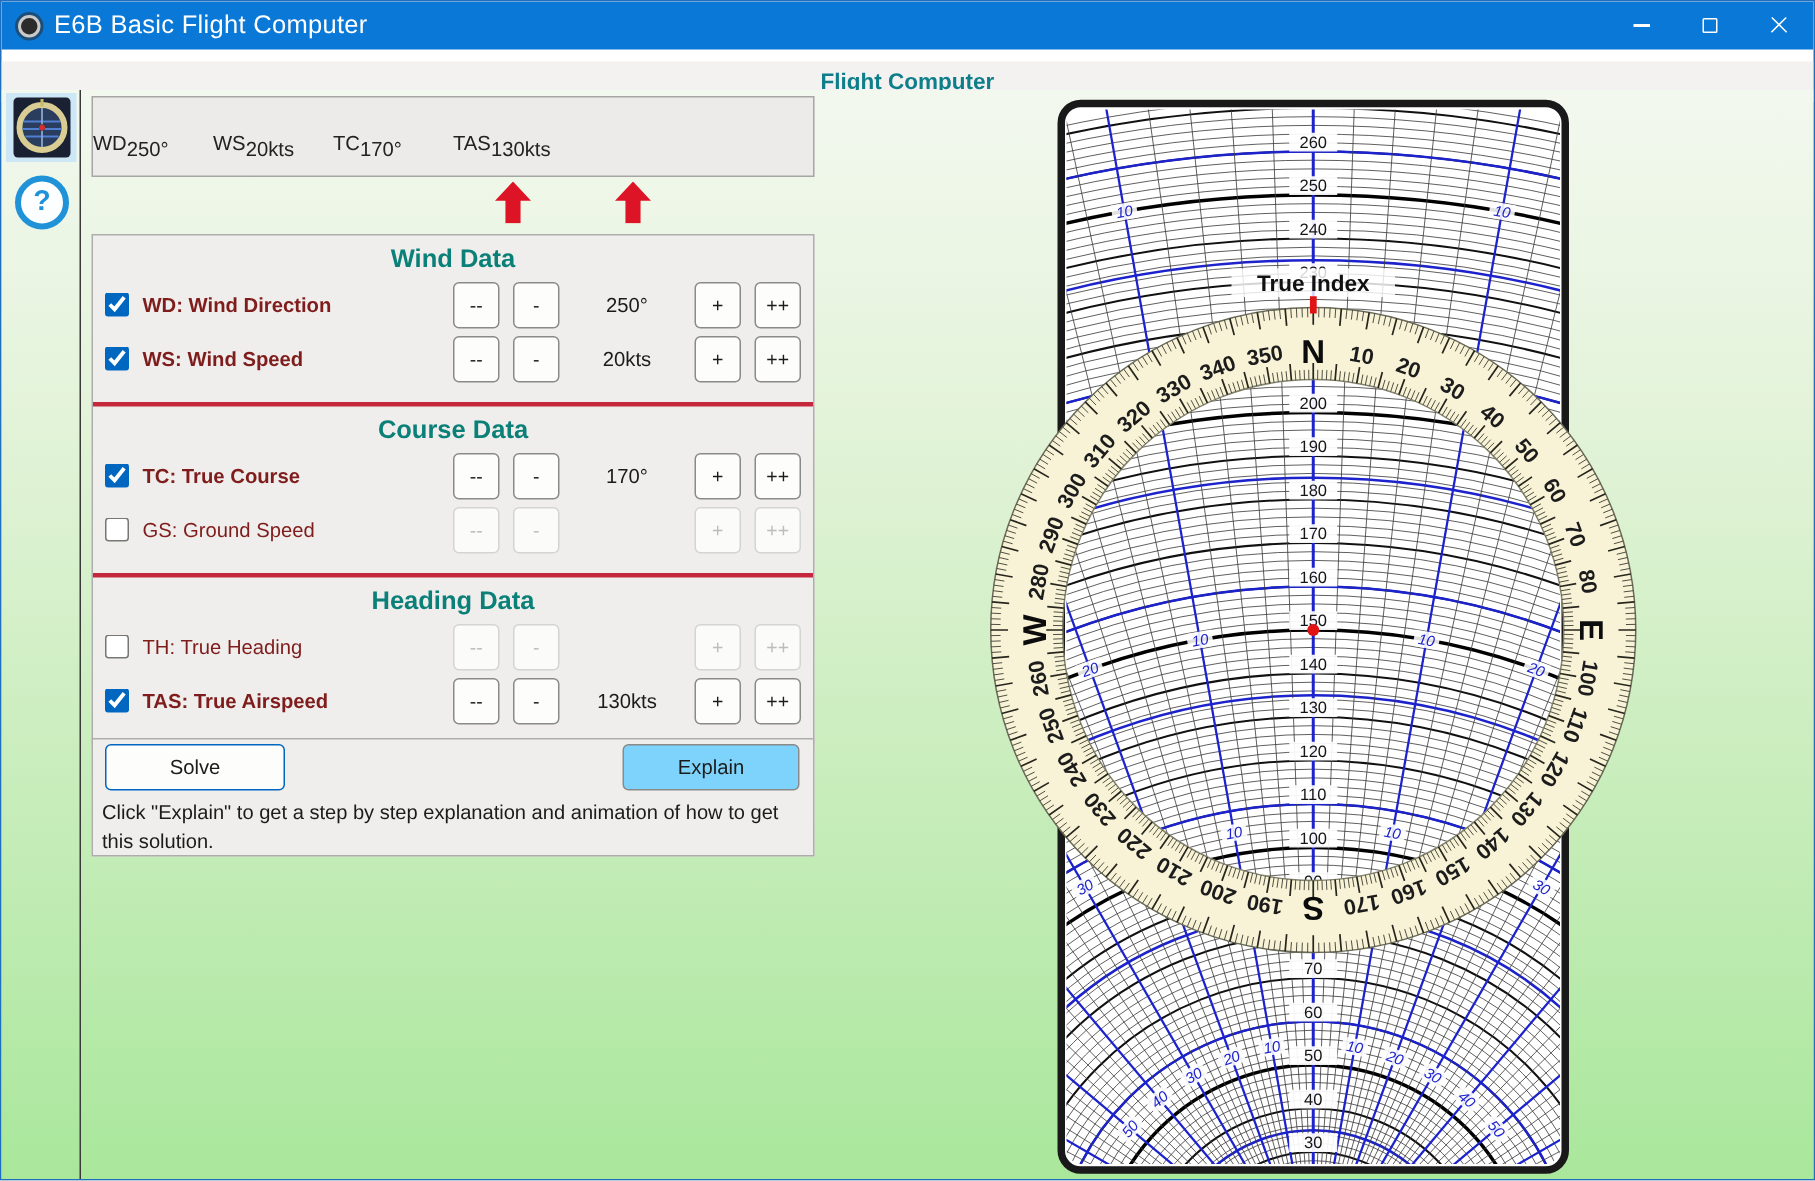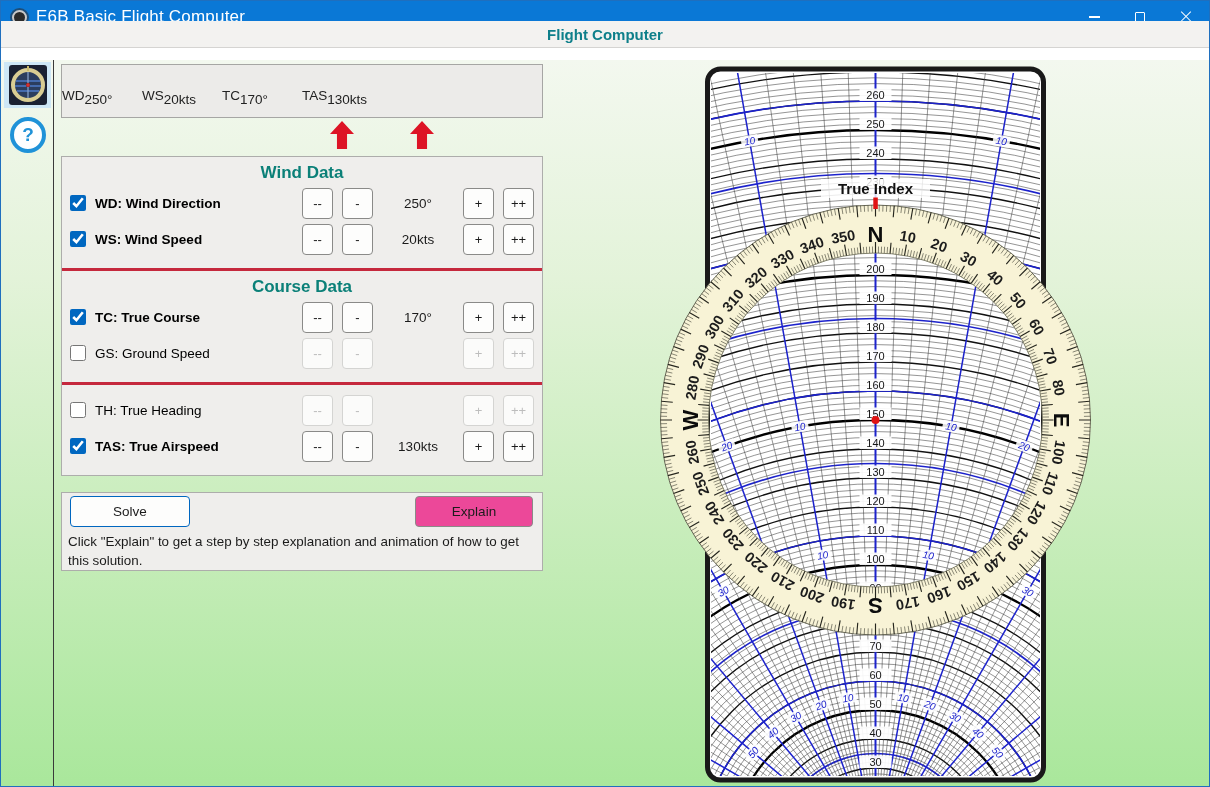--- a/index.html
+++ b/index.html
@@ -10,21 +10,21 @@
   #appicon{width:15px;height:15px;border-radius:50%;background:#2b2b2b;border:2px solid #c9c9c9;box-shadow:0 0 0 2px #1d4e79;margin-left:11px;}
   #apptitle{font-size:17px;margin-left:9px;letter-spacing:.2px;}
   #wincontrols{margin-left:auto;display:flex;height:100%;}
   .wbtn{width:46px;height:100%;display:flex;align-items:center;justify-content:center;}
   .glyph-min{width:11px;height:1.4px;background:#fff;}
   .glyph-max{width:10px;height:10px;border:1.4px solid #fff;border-radius:1px;}
   .glyph-close{position:relative;width:12px;height:12px;}
   .glyph-close::before,.glyph-close::after{content:"";position:absolute;left:-1px;top:5px;width:14px;height:1.4px;background:#fff;}
   .glyph-close::before{transform:rotate(45deg);} .glyph-close::after{transform:rotate(-45deg);}
   
-  #appheader{position:absolute;left:0;top:20px;width:100%;height:27px;background:#f3f2f0;border-bottom:1px solid #d5d4d2;display:flex;align-items:center;justify-content:center;}
+  #appheader{position:absolute;left:0;top:40px;width:100%;height:27px;background:#f3f2f0;border-bottom:1px solid #d5d4d2;display:flex;align-items:center;justify-content:center;}
   #appheader span{font-size:15px;font-weight:bold;color:#0e7f8a;}
   
   #main{position:absolute;left:0;top:59px;width:100%;height:728px;
     background:linear-gradient(180deg,#f3f8ef 0%,#e3f3d9 30%,#c3ecb6 70%,#a9e79b 100%);}
   
   #sidebar{position:absolute;left:0;top:0;width:53px;height:100%;border-right:1.5px solid #3a3a3a;}
   #tool-fc{position:absolute;left:3px;top:2px;width:47px;height:46px;background:#cde7f6;display:flex;align-items:center;justify-content:center;}
   #tool-help{position:absolute;left:9px;top:57px;width:36px;height:36px;border-radius:50%;background:#fdfeff;border:4px solid #1f92d8;color:#1f92d8;font-size:19px;font-weight:bold;display:flex;align-items:center;justify-content:center;}
   
   #summary{position:absolute;left:60px;top:4px;width:482px;height:54px;background:#ecebe9;border:1px solid #a6a6a4;display:flex;}
@@ -33,30 +33,30 @@
   .sumval{font-size:13.5px;color:#222;margin-top:7px;}
   .arrow-up{position:absolute;top:61px;width:24px;height:28px;background:#dd1426;
     clip-path:polygon(50% 0,100% 46%,71% 46%,71% 100%,29% 100%,29% 46%,0 46%);}
   
   #sections{position:absolute;left:60px;top:96px;width:482px;background:#efeeec;border:1px solid #adadab;}
   .section{padding:5px 0 9px 0;}
   .section + .section{border-top:3.5px solid #c5283d;}
   .sectitle{text-align:center;font-size:17px;font-weight:bold;color:#0b8078;height:21px;line-height:21px;}
   .ctl-row{display:flex;align-items:center;height:32px;margin:4px 8px 4px 8px;}
   .ctl-row input[type=checkbox]{width:16px;height:16px;accent-color:#0067c0;margin:0;}
-  .lbl{font-size:13.5px;color:#000000;margin-left:9px;flex:1;}
+  .lbl{font-size:13.5px;color:#7f1d1d;margin-left:9px;flex:1;}
   .ctl-row:not(.off) .lbl{font-weight:bold;}
   .cbtn{width:31px;height:31px;border:1px solid #8a8a88;border-radius:4px;background:#fdfdfc;font-size:13px;color:#1b1b1b;padding:0;line-height:1;}
   .cbtn + .cbtn{margin-left:9px;}
   .cbtn:disabled{border-color:#d4d4d2;color:#bdbdbd;background:#fbfbfa;}
   .vwrap{width:90px;text-align:center;font-size:13.5px;color:#1b1b1b;}
   
   #actions{position:absolute;left:60px;top:432px;width:482px;height:79px;background:#efeeec;border:1px solid #adadab;padding-left:15px;}
   #solve-btn{position:absolute;left:8px;top:3px;width:120px;height:31px;background:#fdfdfc;border:1.6px solid #0067c0;border-radius:4px;font-size:13.5px;color:#1b1b1b;}
-  #explain-btn{position:absolute;right:9px;top:3px;width:118px;height:31px;background:#ec4899;border:1px solid #8a8a88;border-radius:4px;font-size:13.5px;color:#1b1b1b;}
+  #explain-btn{position:absolute;right:9px;top:3px;width:118px;height:31px;background:#7dd3fc;border:1px solid #8a8a88;border-radius:4px;font-size:13.5px;color:#1b1b1b;}
   #note{position:absolute;left:6px;top:39px;width:470px;font-size:13.4px;line-height:19px;color:#1b1b1b;}
   
   #e6b-svg{position:absolute;left:590px;top:0;width:620px;height:728px;}
   svg text{font-family:"Liberation Sans","DejaVu Sans",sans-serif;}
 </style>
 </head>
 <body>
 
 <div id="win">
 
@@ -159,20 +159,21 @@
       <input type="checkbox" style="">
       <span class="lbl">GS: Ground Speed</span>
       <button class="cbtn" disabled="">--</button>
       <button class="cbtn" disabled="">-</button>
       <span class="vwrap"></span>
       <button class="cbtn" disabled="">+</button>
       <button class="cbtn" disabled="">++</button>
     </div>
         </div>
         <div class="section">
+          <div class="sectitle">Heading Data</div>
           <div class="ctl-row off">
       <input type="checkbox" style="">
       <span class="lbl">TH: True Heading</span>
       <button class="cbtn" disabled="">--</button>
       <button class="cbtn" disabled="">-</button>
       <span class="vwrap"></span>
       <button class="cbtn" disabled="">+</button>
       <button class="cbtn" disabled="">++</button>
     </div>
           <div class="ctl-row">

